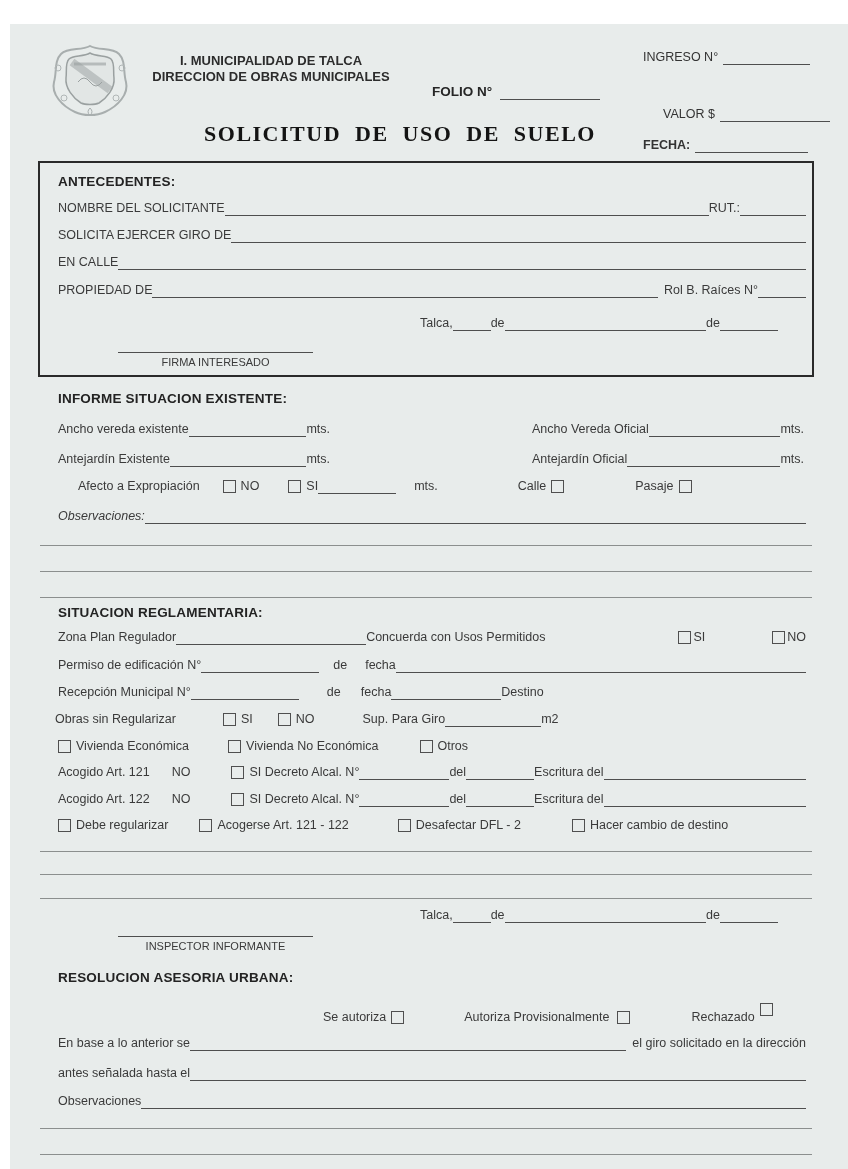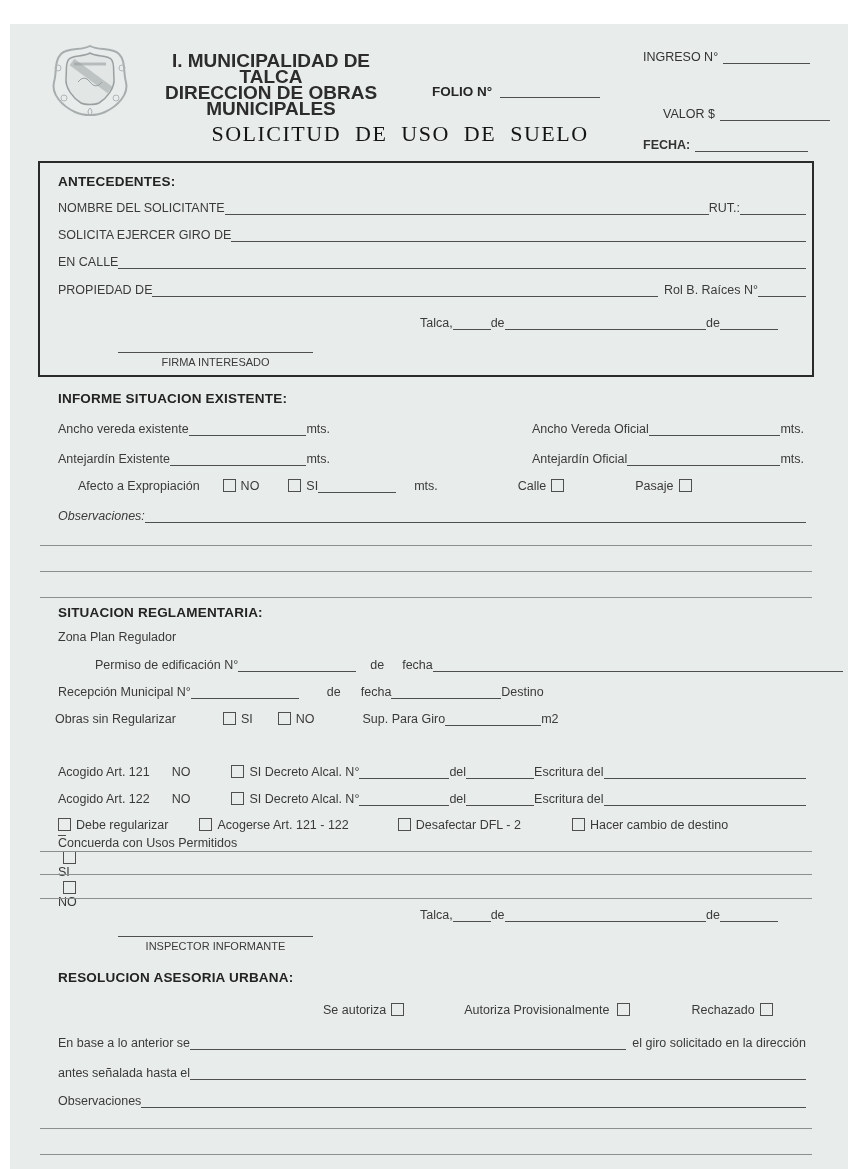--- a/index.html
+++ b/index.html
@@ -1,33 +1,33 @@
 <!DOCTYPE html>
 <html><head>
 <meta charset="utf-8">
 <style>
   html,body{margin:0;padding:0;background:#ffffff;}
   .page{position:relative;width:848px;height:1169px;background:#ffffff;overflow:hidden;
         font-family:"Liberation Sans",sans-serif;color:#3a3a3a;}
   .sheet{position:absolute;left:10px;top:24px;width:838px;height:1145px;background:#e8eceb;}
-  .row{position:absolute;display:flex;align-items:flex-start;white-space:nowrap;
+  .row{position:absolute;display:flex;align-items:flex-end;white-space:nowrap;
        font-size:12.5px;line-height:1.2;color:#3a3a3a;}
   .t{flex:none;}
   .u{flex:1 1 auto;min-width:8px;height:13px;border-bottom:1.2px solid #4e4e4e;}
   .g{flex:none;display:block;height:1px;}
   .cb{flex:none;width:13px;height:13px;border:1.5px solid #4f4f4f;background:transparent;
       margin:0 5px 1px 5px;box-sizing:border-box;}
   .sec{position:absolute;font-weight:bold;font-size:13.5px;color:#232323;letter-spacing:.2px;}
   .hline{position:absolute;border-top:1px solid #8b8f8e;height:0;}
   .sigline{position:absolute;border-top:1.2px solid #4e4e4e;height:0;}
   .siglabel{position:absolute;text-align:center;font-size:11px;color:#3a3a3a;}
   .title{position:absolute;text-align:center;font-family:"Liberation Serif",serif;
-         font-weight:normal;font-size:22px;letter-spacing:1.5px;word-spacing:7px;color:#141414;}
+         font-weight:bold;font-size:22px;letter-spacing:1.5px;word-spacing:7px;color:#141414;}
   .orgblock{position:absolute;left:140px;top:53px;width:262px;text-align:center;
-            font-weight:bold;font-size:19px;line-height:16px;color:#2c2c2c;}
+            font-weight:bold;font-size:13px;line-height:16px;color:#2c2c2c;}
   .box{position:absolute;left:38px;top:161px;width:772px;height:212px;
        border:2px solid #2a2a2a;background:transparent;}
   .hdr-sm{font-size:12.5px;color:#333;}
   .folio{font-size:13.5px;font-weight:bold;color:#262626;}
 </style>
 </head>
 <body>
 
 <div class="page">
   <div class="sheet"></div>
@@ -162,33 +162,33 @@
   <div class="row" style="left:58px;top:509px;width:748px;font-style:italic;">
     <span class="t">Observaciones:</span>
     <span class="u"></span>
   </div>
   <div class="hline" style="left:40px;top:545px;width:772px;"></div>
   <div class="hline" style="left:40px;top:571px;width:772px;"></div>
   <div class="hline" style="left:40px;top:597px;width:772px;"></div>
 
   <div class="sec" style="left:58px;top:605px;">SITUACION REGLAMENTARIA:</div>
 
-  <div class="row" style="left:58px;top:630px;width:748px;flex-direction:column;">
+  <div class="row" style="left:58px;top:630px;width:748px;">
     <span class="t">Zona Plan Regulador</span>
     <span class="u" style="flex:0 0 190px"></span>
     <span class="t">Concuerda con Usos Permitidos</span>
     <span class="u" style="border:none;flex:1"></span>
     <span class="cb" style="margin-right:2px"></span>
     <span class="t">SI</span>
     <span class="g" style="width:62px"></span>
     <span class="cb" style="margin-right:2px"></span>
     <span class="t">NO</span>
   </div>
 
-  <div class="row" style="left:58px;top:658px;width:748px;margin-left:37px;">
+  <div class="row" style="left:58px;top:658px;width:748px;">
     <span class="t">Permiso de edificación N°</span>
     <span class="u" style="flex:0 0 118px"></span>
     <span class="g" style="width:14px"></span>
     <span class="t">de</span>
     <span class="g" style="width:18px"></span>
     <span class="t">fecha</span>
     <span class="u"></span>
   </div>
 
   <div class="row" style="left:58px;top:685px;width:748px;">
@@ -209,20 +209,30 @@
     <span class="t">SI</span>
     <span class="g" style="width:20px"></span>
     <span class="cb"></span>
     <span class="t">NO</span>
     <span class="g" style="width:48px"></span>
     <span class="t">Sup. Para Giro</span>
     <span class="u" style="flex:0 0 96px"></span>
     <span class="t">m2</span>
   </div>
 
+  <div class="row" style="left:58px;top:739px;width:640px;">
+    <span class="cb" style="margin-left:0"></span>
+    <span class="t">Vivienda Económica</span>
+    <span class="g" style="width:34px"></span>
+    <span class="cb"></span>
+    <span class="t">Vivienda No Económica</span>
+    <span class="g" style="width:36px"></span>
+    <span class="cb"></span>
+    <span class="t">Otros</span>
+  </div>
 
   <div class="row" style="left:58px;top:765px;width:748px;">
     <span class="t">Acogido Art. 121</span>
     <span class="g" style="width:22px"></span>
     <span class="t">NO</span>
     <span class="g" style="width:36px"></span>
     <span class="cb"></span>
     <span class="t">SI Decreto Alcal. N°</span>
     <span class="u" style="flex:0 0 90px"></span>
     <span class="t">del</span>

